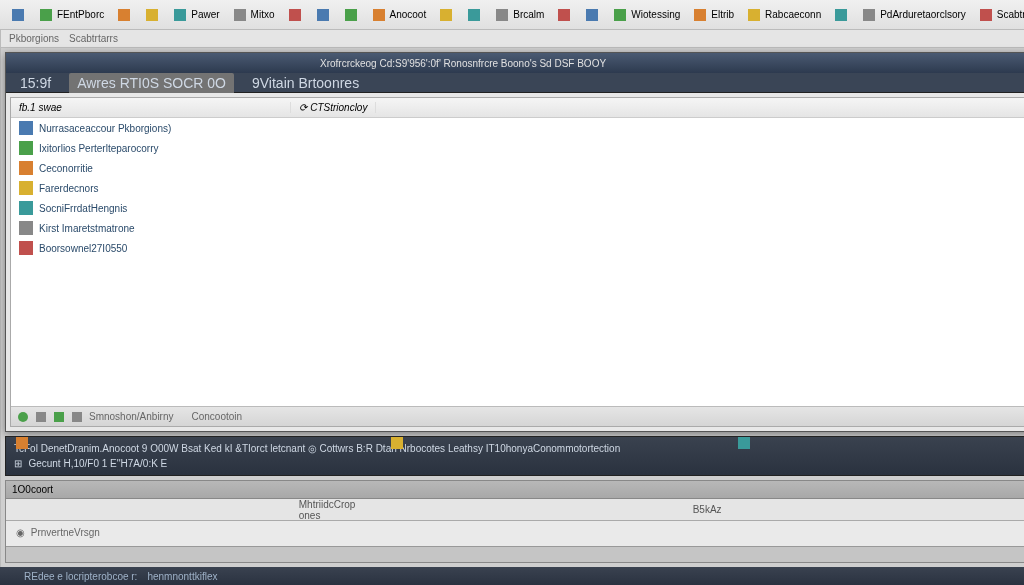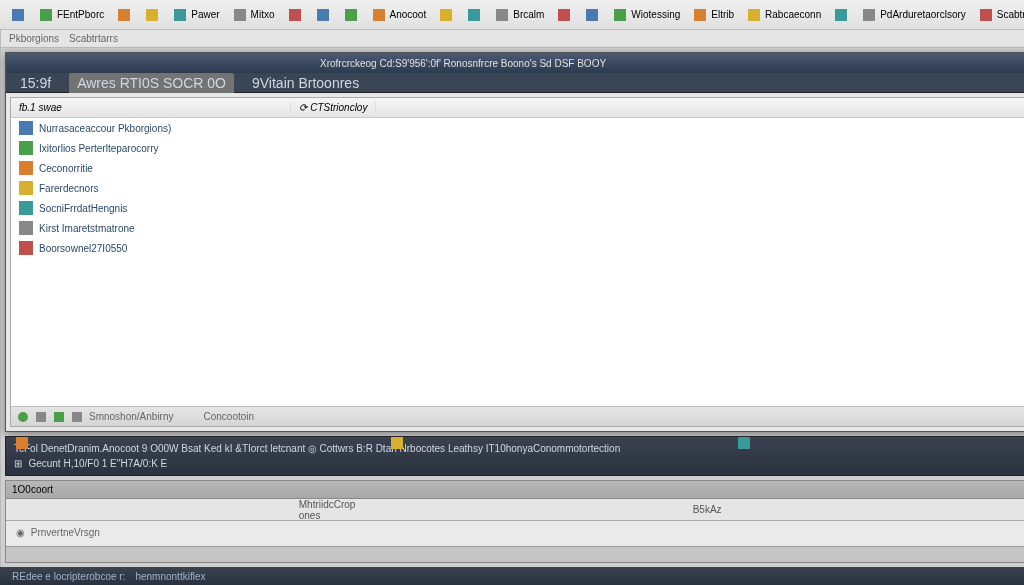--- a/index.html
+++ b/index.html
@@ -52,21 +52,21 @@
 
 .console { margin:4px; flex:1; background:#d0d0d0; border:1px solid #888; display:flex; flex-direction:column; }
 .console-hdr { height:18px; background:linear-gradient(#b8b8b8,#a8a8a8); border-bottom:1px solid #888; display:flex; align-items:center; padding:0 6px; }
 .console-tabs { height:22px; background:#e5e5e5; display:flex; align-items:center; padding:0 8px; gap:14px; border-bottom:1px solid #aaa; }
 .console-tabs .ctab { display:flex; align-items:center; gap:4px; color:#555; }
 .console-body { flex:1; background:#eaeaea; padding:6px 10px; }
 .console-body .prow { display:flex; align-items:center; gap:6px; color:#666; }
 .console-foot { height:16px; background:#c5c5c5; border-top:1px solid #999; }
 
 
-.footer { height:18px; background:linear-gradient(#3a4250,#2a3240); color:#9fb2c8; display:flex; align-items:center; padding:0 12px; gap:10px; font-size:9px; }
+.footer { height:18px; background:linear-gradient(#3a4250,#2a3240); color:#9fb2c8; display:flex; align-items:center; padding:0 24px; gap:10px; font-size:9px; }
 
 
 .sq-blue { fill:#4a7ab0; }
 .sq-green { fill:#4aa04a; }
 .sq-orange { fill:#d88030; }
 .sq-yellow { fill:#d8b030; }
 .sq-gray { fill:#888; }
 .sq-teal { fill:#3a9a9a; }
 .sq-red { fill:#c0504d; }
 </style>
@@ -382,21 +382,21 @@
               <svg width="12" height="12">
                   <rect x="1" y="1" width="10" height="10" class="sq-gray"></rect>
                 </svg>
               <svg width="12" height="12">
                   <rect x="1" y="1" width="10" height="10" class="sq-green"></rect>
                 </svg>
               <svg width="12" height="12">
                   <rect x="1" y="1" width="10" height="10" class="sq-gray"></rect>
                 </svg>
               <span>Smnoshon/Anbirny</span>
-              <span style="margin-left:24px">Concootoin</span>
+              <span style="margin-left:12px">Concootoin</span>
             </div>
           </div>
 
         </div>
       </div>
 
       <div class="darkbar">
         <div class="row">TcFol DenetDranim.Anocoot  9  O00W Bsat Ked kI &amp;TIorct letcnant   ◎ Cottwrs B:R  Dtan Nrbocotes Leathsy IT10honyaConommotortection</div>
         <div class="row">⊞ <span>Gecunt H,10/F0 1  E''H7A/0:K E</span></div>
       </div>

